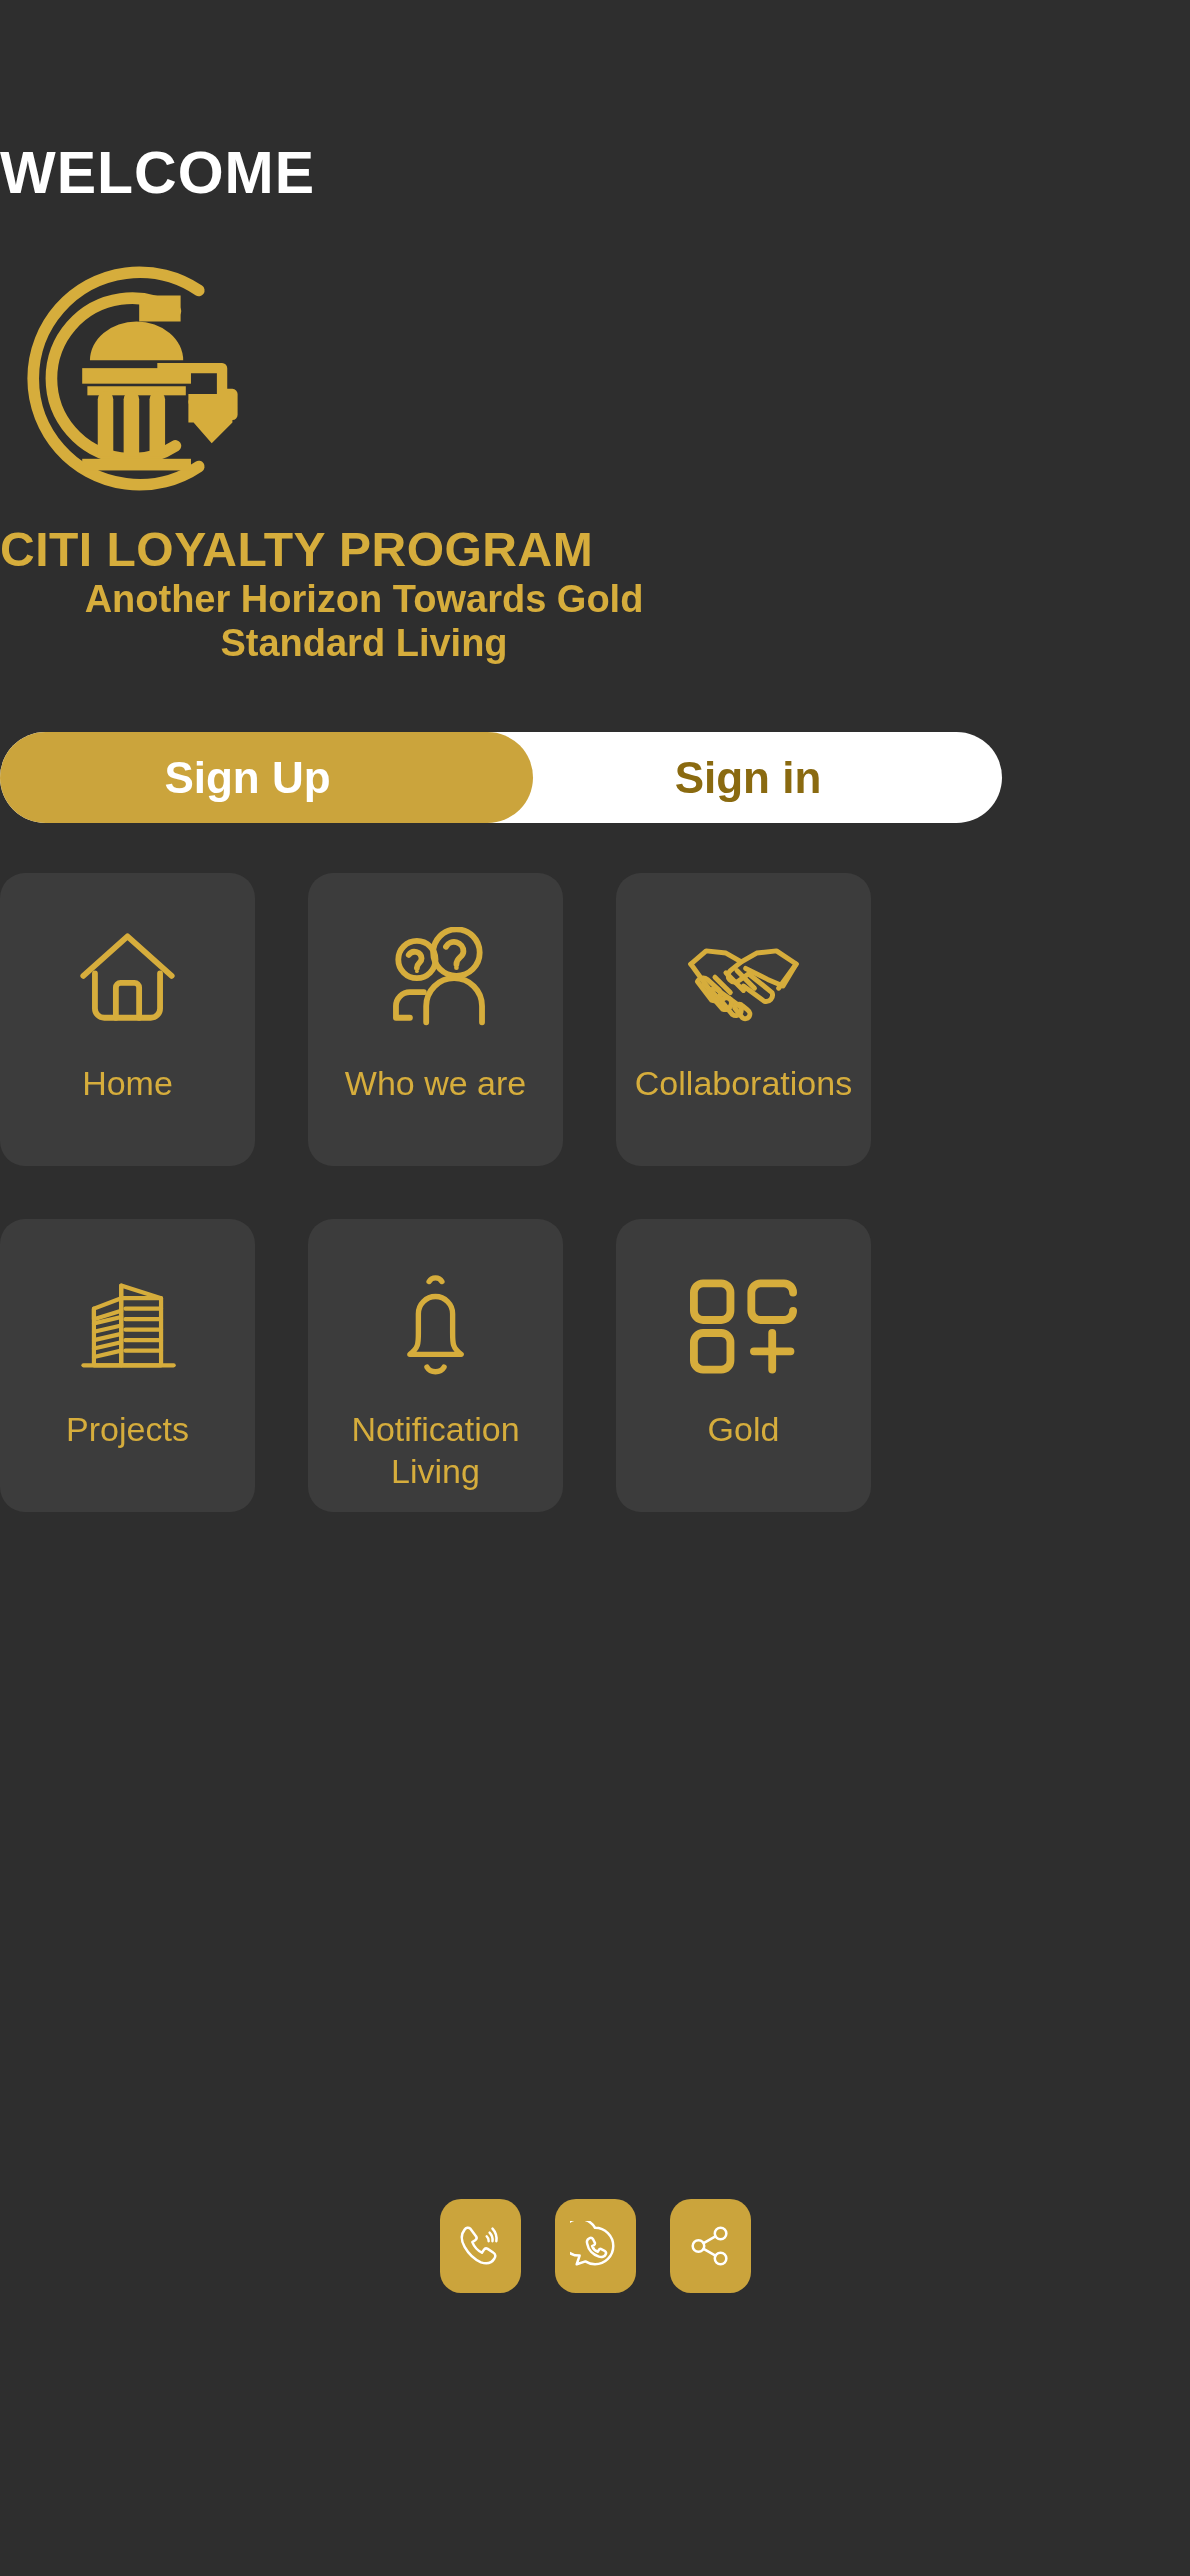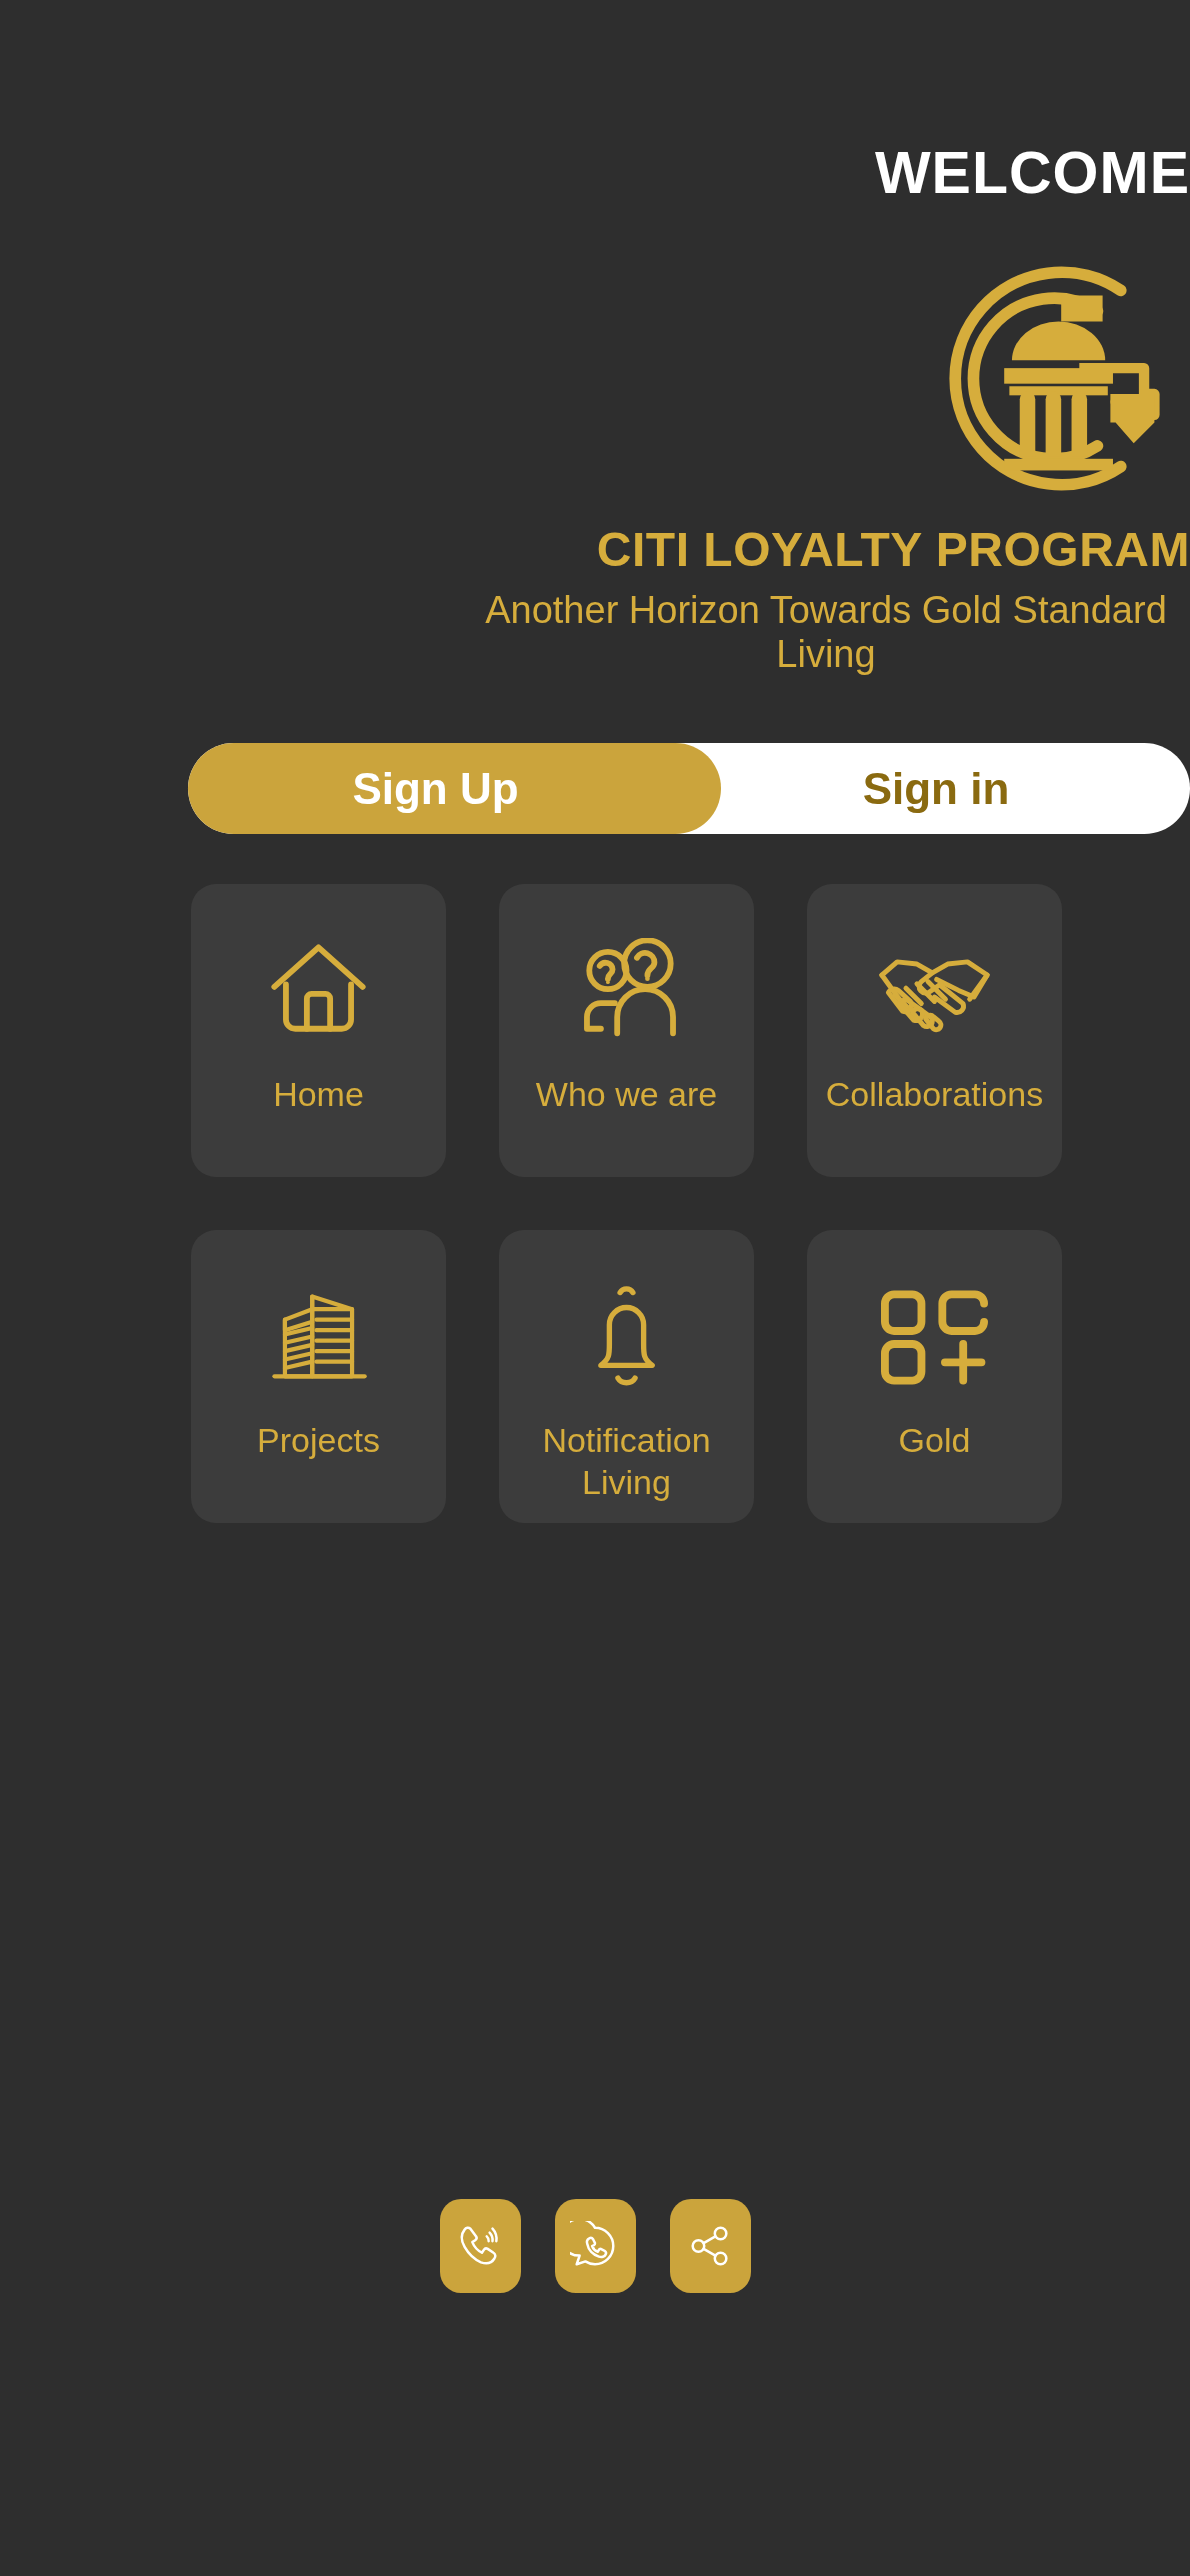--- a/index.html
+++ b/index.html
@@ -6,21 +6,21 @@
   html, body {
     width:1190px; height:2576px;
     background:#2e2e2e;
     font-family:"Liberation Sans", sans-serif;
     overflow:hidden;
   }
   .screen {
     position:relative;
     width:1190px; height:2576px;
     background:#2e2e2e;
-    display:flex; flex-direction:column; align-items:flex-end;
+    display:flex; flex-direction:column; align-items:flex-start;
   }
 
   
   .welcome {
     margin-top:144px;
     font-size:59px;
     font-weight:bold;
     color:#ffffff;
     letter-spacing:1px;
     line-height:1;
@@ -38,23 +38,23 @@
   .brand-name {
     margin-top:16px;
     font-size:48px;
     font-weight:bold;
     color:#d6ad3c;
     letter-spacing:0.5px;
     line-height:1.08;
     text-align:center;
   }
   .brand-tagline {
-    margin-top:13px;
+    margin-top:2px;
     font-size:38px;
-    font-weight:normal;
+    font-weight:bold;
     color:#d6ad3c;
     line-height:1.15;
     text-align:center;
     max-width:728px;
   }
 
   
   .auth-toggle {
     position:relative;
     margin-top:67px;

